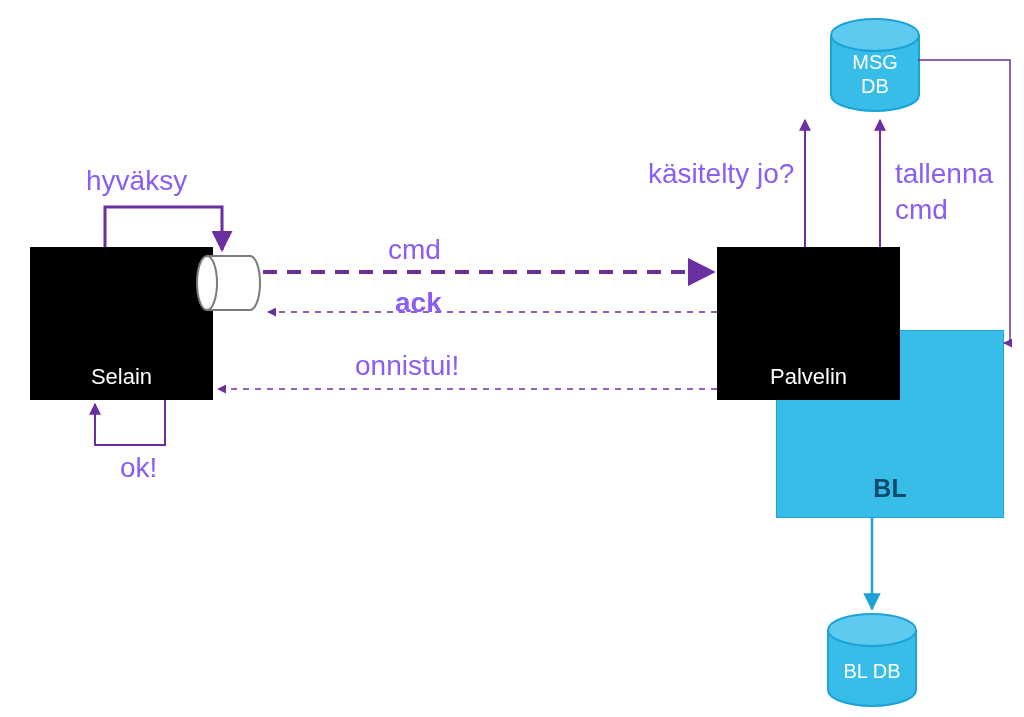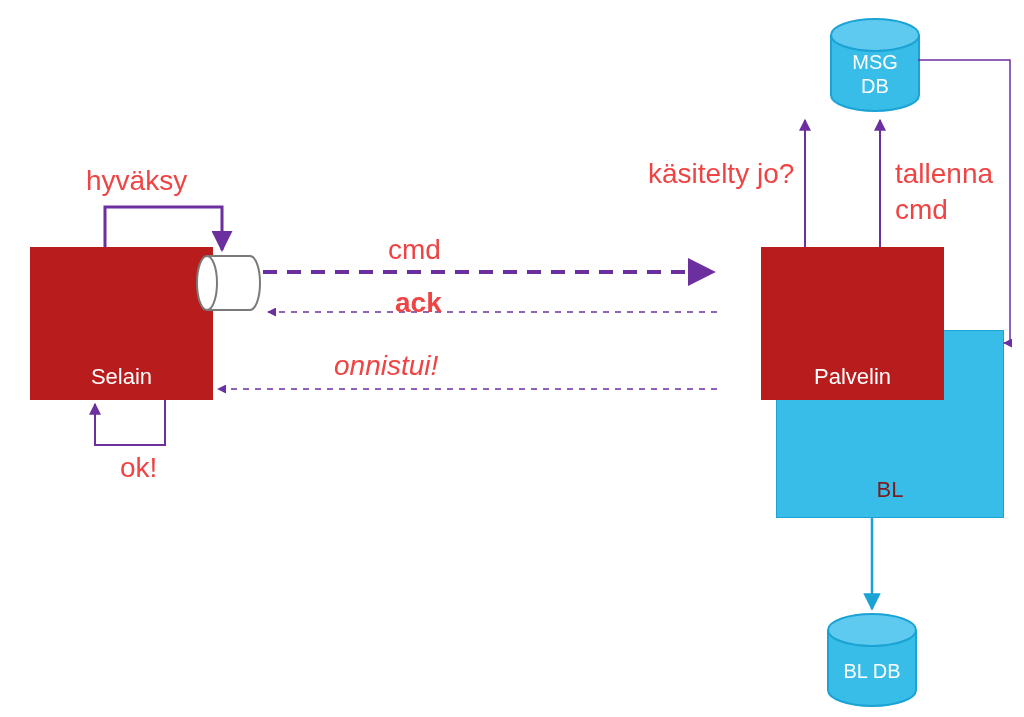--- a/index.html
+++ b/index.html
@@ -1,38 +1,38 @@
 <!DOCTYPE html>
 <html><head>
 <meta charset="utf-8">
 <style>
   html,body{margin:0;padding:0;width:1024px;height:717px;font-family:"Segoe UI",Arial,sans-serif;background:#fff;overflow:hidden}
   .stage{position:relative;width:1024px;height:717px}
-  .box{position:absolute;background:#b91c1c;color:#fff;font-size:22px;font-weight:300}
+  .box{position:absolute;background:#000000;color:#fff;font-size:22px;font-weight:300}
   .box .lbl{position:absolute;left:0;right:0;bottom:10px;text-align:center}
-  .bl{position:absolute;background:#38bce8;border:1.5px solid #1aa3d4;color:#7f1d1d;font-size:22px;font-weight:400}
+  .bl{position:absolute;background:#38bce8;border:1.5px solid #1aa3d4;color:#0c4a6e;font-size:25px;font-weight:700}
   .bl .lbl{position:absolute;left:0;right:0;bottom:14px;text-align:center}
-  .purple-label{position:absolute;color:#ef4444;font-size:28px;font-weight:400}
+  .purple-label{position:absolute;color:#8b5cf6;font-size:28px;font-weight:400}
   .cyl{position:absolute}
   svg{position:absolute;left:0;top:0}
 </style>
 </head>
 <body>
 
 <div class="stage">
 
   <div class="bl" style="left:776px;top:330px;width:226px;height:186px;">
     <div class="lbl">BL</div>
   </div>
 
   <div class="box" style="left:30px;top:247px;width:183px;height:153px;">
     <div class="lbl">Selain</div>
   </div>
 
-  <div class="box" style="left:717px;top:247px;width:183px;height:153px;margin-left:44px;">
+  <div class="box" style="left:717px;top:247px;width:183px;height:153px;">
     <div class="lbl">Palvelin</div>
   </div>
 
   <div class="cyl" style="left:195px;top:253px;">
     <svg width="70" height="60">
 
       <ellipse cx="55" cy="30" rx="10" ry="27" fill="#fff" stroke="#7a7a7a" stroke-width="2"></ellipse>
 
       <rect x="12" y="3" width="43" height="54" fill="#fff" stroke="none"></rect>
       <line x1="12" y1="3" x2="55" y2="3" stroke="#7a7a7a" stroke-width="2"></line>
@@ -93,19 +93,19 @@
     <line x1="880" y1="247" x2="880" y2="120" stroke="#6b2fa0" stroke-width="2" marker-end="url(#arrPsm)"></line>
 
     <path d="M918,60 L1010,60 L1010,343 L1004,343" fill="none" stroke="#6b2fa0" stroke-width="1.5" marker-end="url(#arrPsm)"></path>
 
     <line x1="872" y1="518" x2="872" y2="609" stroke="#1aa3d4" stroke-width="2.5" marker-end="url(#arrB)"></line>
   </svg>
 
   <div class="purple-label" style="left:86px;top:165px;">hyväksy</div>
   <div class="purple-label" style="left:388px;top:234px;">cmd</div>
   <div class="purple-label" style="left:395px;top:287px;font-weight:bold;">ack</div>
-  <div class="purple-label" style="left:334px;top:350px;font-style:italic;">onnistui!</div>
+  <div class="purple-label" style="left:355px;top:350px;">onnistui!</div>
   <div class="purple-label" style="left:120px;top:452px;">ok!</div>
   <div class="purple-label" style="left:895px;top:158px;">tallenna</div>
   <div class="purple-label" style="left:648px;top:158px;">käsitelty jo?</div>
   <div class="purple-label" style="left:895px;top:194px;">cmd</div>
 
 </div>
 
 </body></html>

